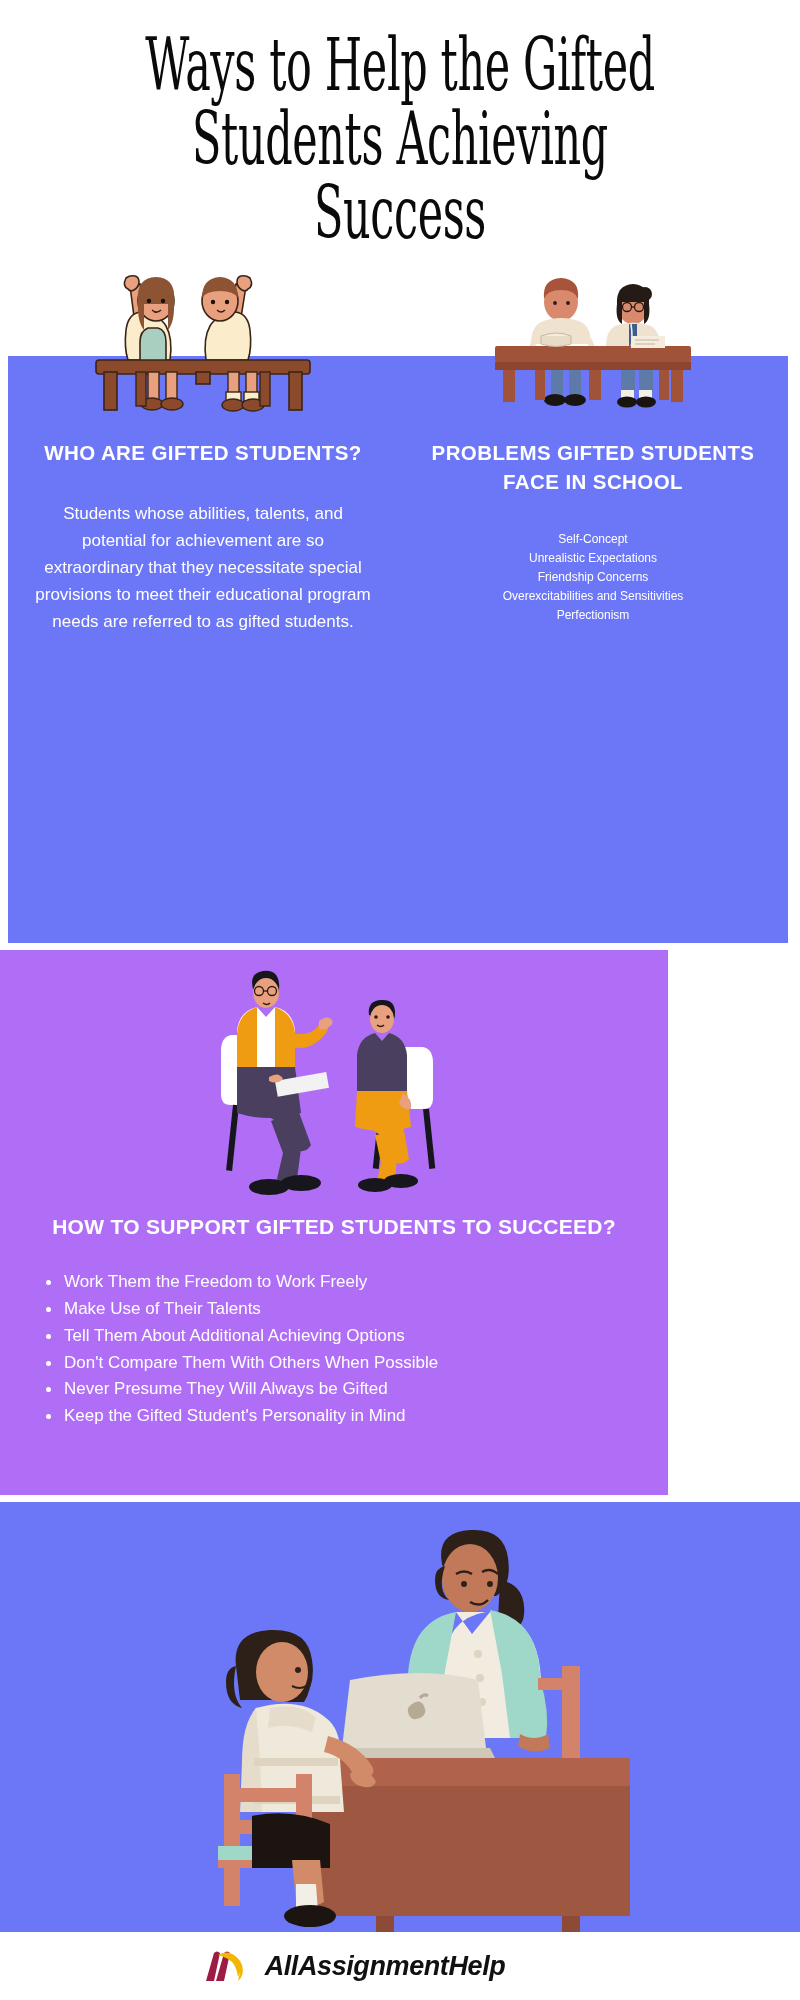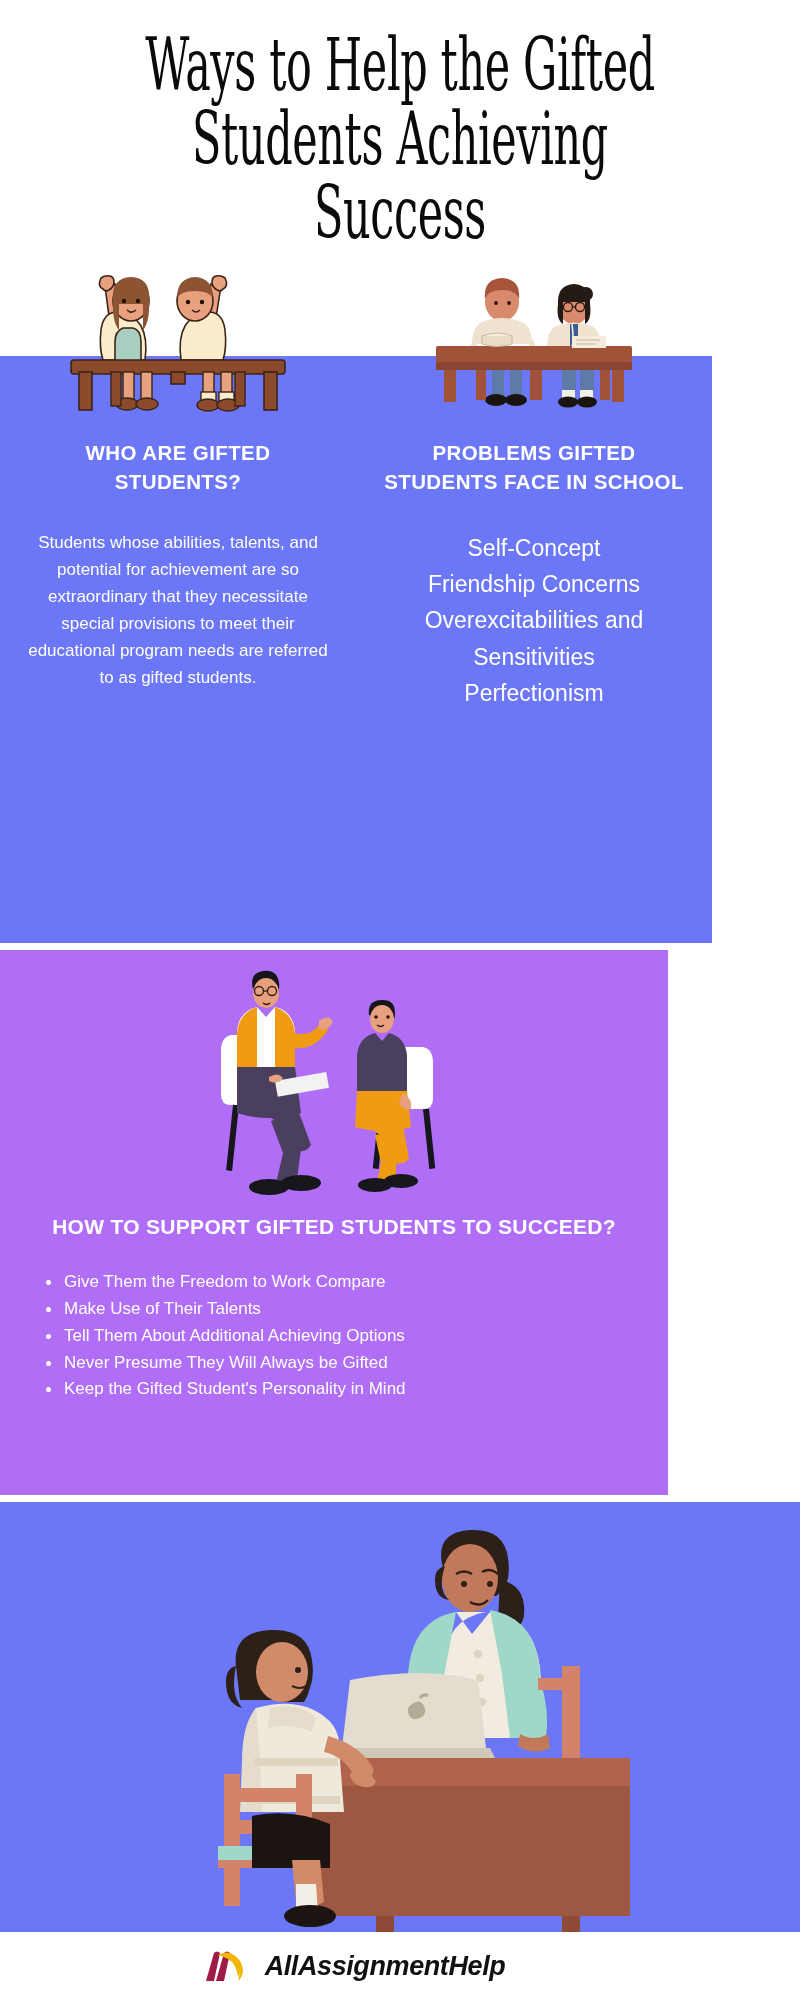--- a/index.html
+++ b/index.html
@@ -23,21 +23,21 @@
     line-height:1.02;
     letter-spacing:-0.5px;
     color:#0a0a0a;
     transform:scaleX(0.74) scaleY(1.26);
     transform-origin:center top;
     white-space:pre-line;
   }
 
   
   .cols{
-    position:absolute; top:356px; left:0; width:712px; height:587px;
+    position:absolute; top:356px; left:8px; width:780px; height:587px;
     display:flex; gap:0;
   }
   .col{
     position:relative;
     flex:1 1 0;
     background:#6b77f7;
     color:#ffffff;
     text-align:center;
     padding:0 18px;
   }
@@ -60,21 +60,21 @@
     padding:0 8px;
   }
   .col p{
     font-size:17px;
     font-weight:400;
     line-height:1.58;
     padding:0 6px;
   }
   .problem-list{ list-style:none; }
   .problem-list li{
-    font-size:23px;
+    font-size:12px;
     font-weight:400;
     line-height:1.57;
   }
 
   
   .purple{
     position:absolute; top:950px; left:0; width:668px; height:545px;
     background:#b06ef7;
     color:#ffffff;
   }
@@ -241,20 +241,21 @@
           <ellipse cx="173" cy="130" rx="10" ry="5.5" fill="#1a1410"></ellipse>
 
           <rect x="62" y="98" width="10" height="30" fill="#a05338"></rect>
           <rect x="186" y="98" width="10" height="30" fill="#a05338"></rect>
         </svg>
       </div>
       <div class="col-inner">
         <h2>PROBLEMS GIFTED STUDENTS FACE IN SCHOOL</h2>
         <ul class="problem-list">
           <li>Self-Concept</li>
+          <li>Unrealistic Expectations</li>
           <li>Friendship Concerns</li>
           <li>Overexcitabilities and Sensitivities</li>
           <li>Perfectionism</li>
         </ul>
       </div>
     </div>
   </div>
 
   <div class="purple">
     <div class="purple-art">
@@ -296,23 +297,24 @@
         <path d="M148 132 l50 0 l4 36 q-28 8 -56 0 z" fill="#ef9c13"></path>
         <path d="M160 168 q16 6 34 -2 l6 34 q-8 8 -18 2 l-6-22 z" fill="#ef9c13"></path>
         <path d="M166 176 l6 28 l-4 18 q10 6 18 0 l2-22 l-8-26 z" fill="#ef9c13"></path>
         <ellipse cx="192" cy="222" rx="17" ry="7" fill="#17161c"></ellipse>
         <ellipse cx="166" cy="226" rx="17" ry="7" fill="#17161c"></ellipse>
         <path d="M194 134 q10 6 8 16 q-8 2 -12-6z" fill="#e8a07e"></path>
       </svg>
     </div>
     <h2>HOW TO SUPPORT GIFTED STUDENTS TO SUCCEED?</h2>
     <ul class="support-list">
-      <li>Give Them the Freedom to Work Compare</li>
+      <li>Work Them the Freedom to Work Freely</li>
       <li>Make Use of Their Talents</li>
       <li>Tell Them About Additional Achieving Options</li>
+      <li>Don't Compare Them With Others When Possible</li>
       <li>Never Presume They Will Always be Gifted</li>
       <li>Keep the Gifted Student's Personality in Mind</li>
     </ul>
   </div>
 
   <div class="bottom-blue">
     <svg width="460" height="412" viewBox="0 0 460 412">
 
       <path d="M272 44 q-6-32 28-34 q34-2 38 28 q4 28 -12 38 l-44 0 z" fill="#2d2019"></path>
       <ellipse cx="300" cy="58" rx="28" ry="34" fill="#c2795a"></ellipse>

